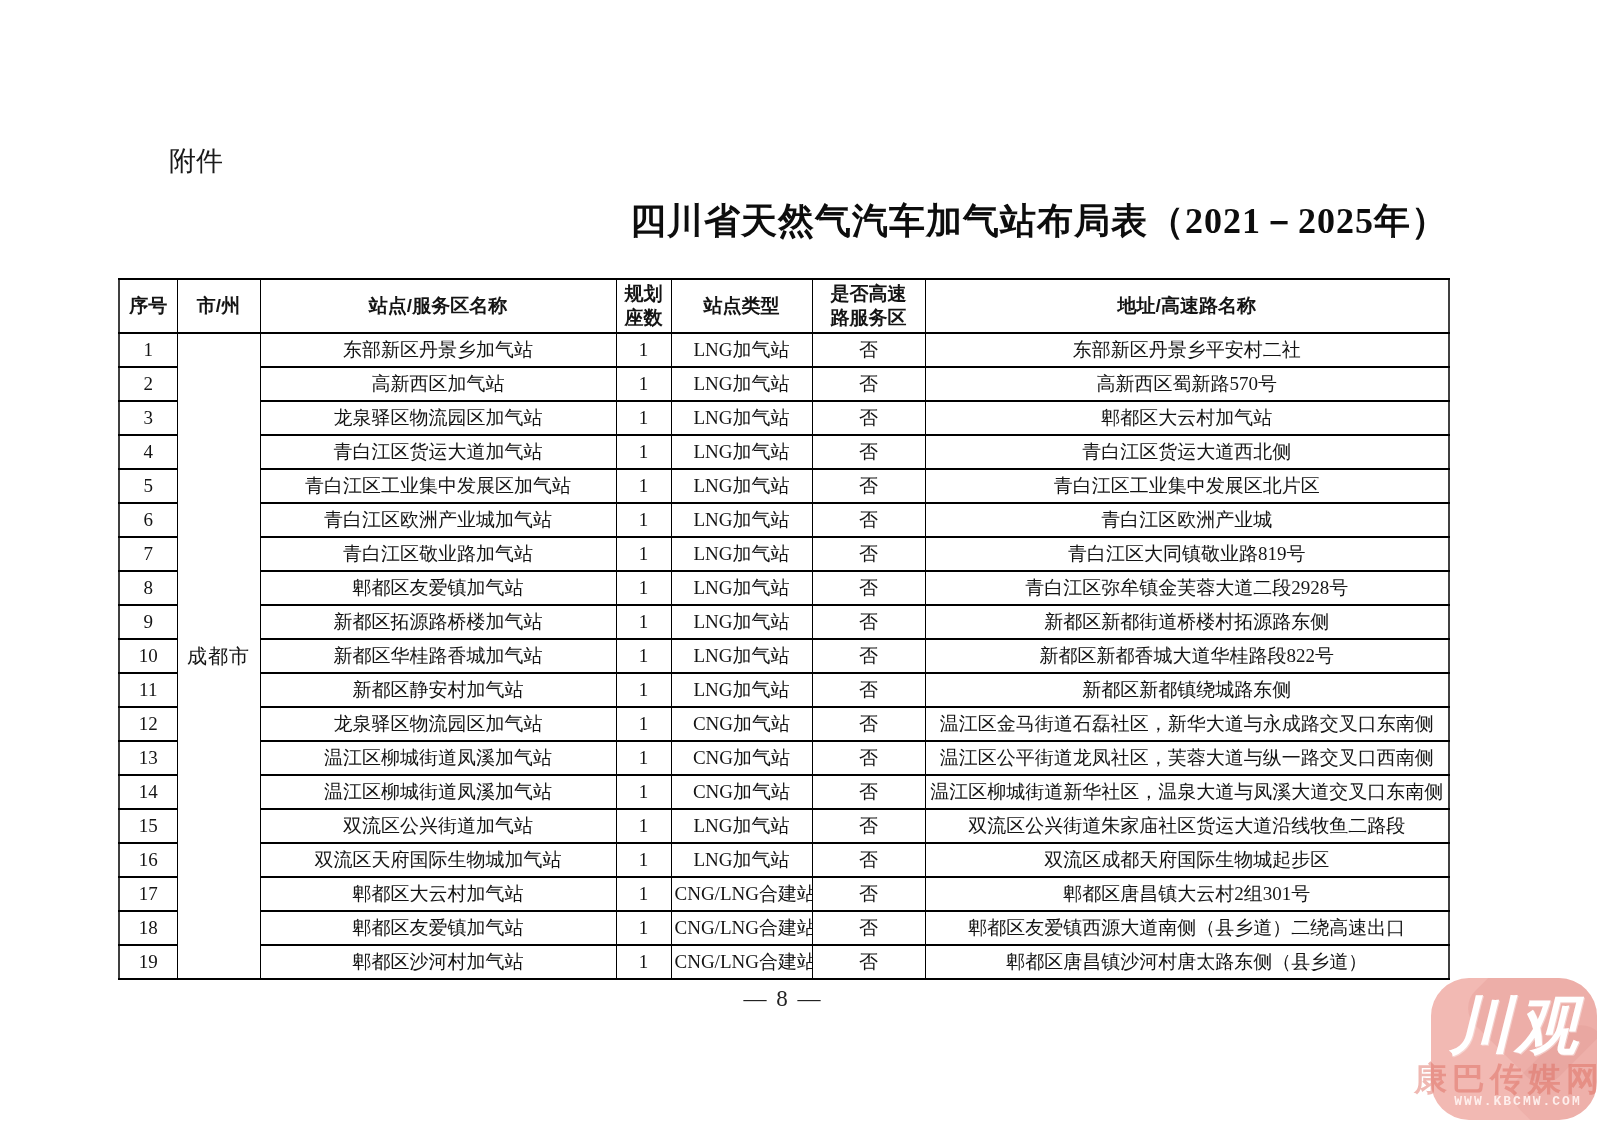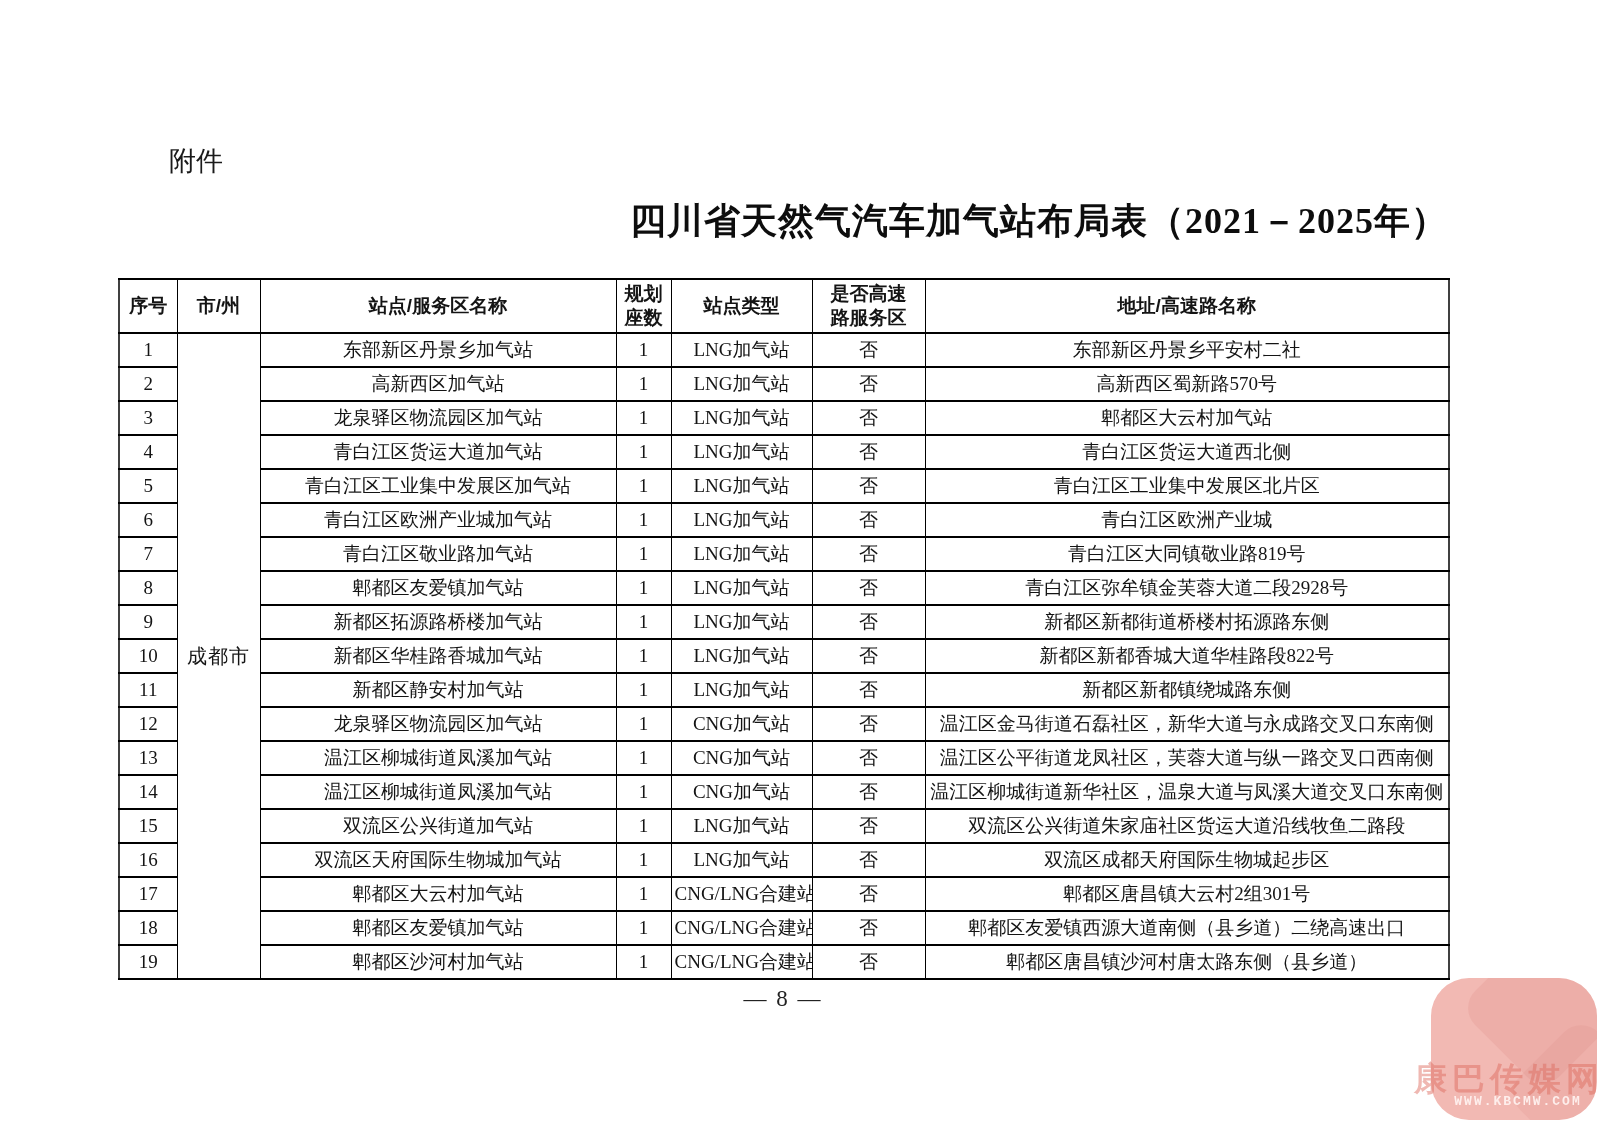--- a/index.html
+++ b/index.html
@@ -293,15 +293,16 @@
         <td>否</td>
         <td>郫都区唐昌镇沙河村唐太路东侧（县乡道）</td>
       </tr>
     </tbody>
 </table>
 
 <div class="page-number">— 8 —</div>
 
 <div class="watermark">
   <div class="wm-badge"></div>
+  <div class="wm-logo">川观</div>
   <div class="wm-name">康巴传媒网</div>
   <div class="wm-url">WWW.KBCMW.COM</div>
 </div>
 
 </body></html>

